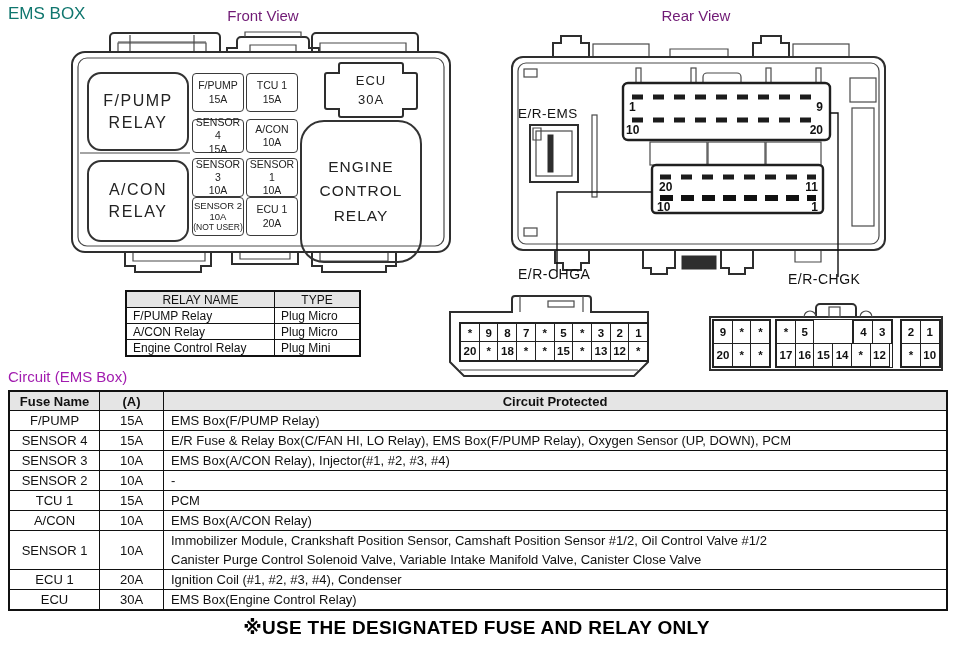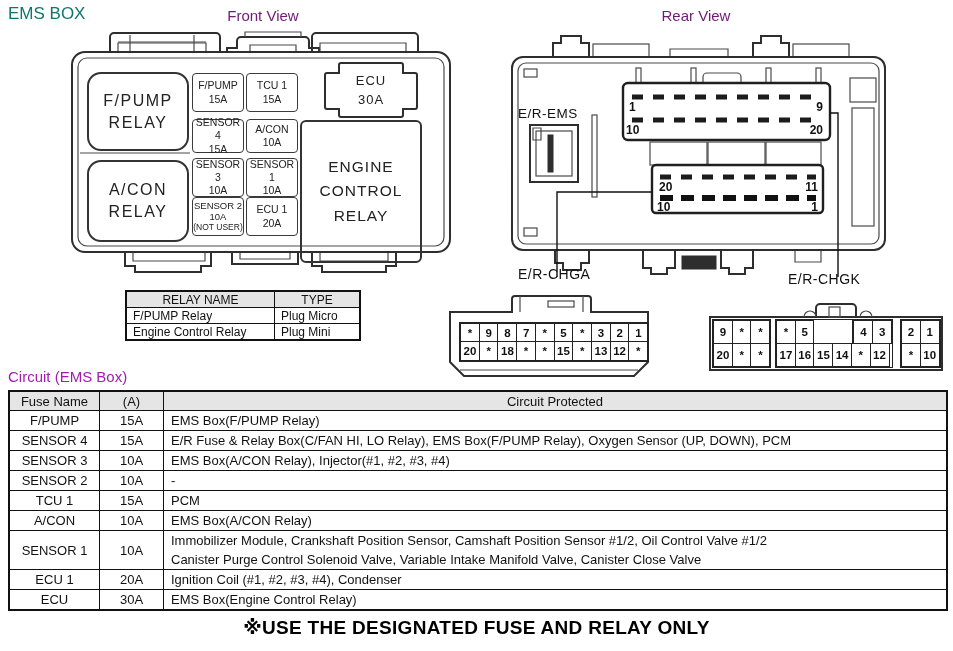--- a/index.html
+++ b/index.html
@@ -40,21 +40,21 @@
   .pcspacer{box-sizing:border-box;width:40px;border:1.3px solid #222;border-top:none;margin-left:-1.3px;background:#fff}
   
   table{border-collapse:collapse;background:#fff}
   .relay-table{position:absolute;left:125px;top:290px;border:2px solid #111;table-layout:fixed}
   .relay-table th,.relay-table td{border:1.3px solid #111;font-size:12px;height:15px;padding:0 6px;white-space:nowrap}
   .relay-table th{font-weight:normal;text-align:center}
   .relay-table td{text-align:left}
   .circuit-title{position:absolute;left:8px;top:368px;font-size:15px;color:#a21caf}
   .circuit-table{position:absolute;left:8px;top:390px;width:940px;border:2px solid #111;table-layout:fixed}
   .circuit-table th,.circuit-table td{border:1.4px solid #111;font-size:13px;padding:0;white-space:nowrap;overflow:hidden}
-  .circuit-table th{font-weight:normal;height:18px;text-align:center}
+  .circuit-table th{font-weight:bold;height:18px;text-align:center}
   .circuit-table td{height:19px;line-height:19px}
   .circuit-table td.tc{text-align:center}
   .circuit-table td.tl{text-align:left;padding-left:7px}
   .circuit-table td.tl div{line-height:19px}
   .hdr{background:#e5e5e5}
   .footer-note{position:absolute;left:0;right:0;top:616px;text-align:center;font-size:19px;font-weight:bold;
                letter-spacing:0.3px;color:#000}
   .page-title{position:absolute;left:8px;top:4px;font-size:17px;color:#0f766e}
 </style>
 </head>
@@ -94,21 +94,21 @@
   </svg>
 
   <div class="relaybox" style="left:27px;top:50px;width:98px;height:75px">
     <span>F/PUMP</span>
     <span>RELAY</span>
   </div>
   <div class="relaybox" style="left:27px;top:138px;width:98px;height:78px">
     <span>A/CON</span>
     <span>RELAY</span>
   </div>
-  <div class="relaybox" style="left:240px;top:98px;width:118px;height:139px;border-radius:6px;font-size:15.5px;letter-spacing:1px;line-height:1.55">
+  <div class="relaybox" style="left:240px;top:98px;width:118px;height:139px;border-radius:24px;font-size:15.5px;letter-spacing:1px;line-height:1.55">
     <span>ENGINE</span>
     <span>CONTROL</span>
     <span>RELAY</span>
   </div>
 
   <div class="fusebox" style="left:132px;top:51px;width:50px;height:37px">
     <span>F/PUMP</span>
     <span>15A</span>
   </div>
   <div class="fusebox" style="left:186px;top:51px;width:50px;height:37px">
@@ -220,20 +220,24 @@
   <tbody>
       <tr>
     <th class="hdr" style="width:135px">RELAY NAME</th>
     <th class="hdr" style="width:72px">TYPE</th>
   </tr>
   <tr>
     <td>F/PUMP Relay</td>
     <td>Plug Micro</td>
   </tr>
   <tr>
+    <td>A/CON Relay</td>
+    <td>Plug Micro</td>
+  </tr>
+  <tr>
     <td>Engine Control Relay</td>
     <td>Plug Mini</td>
   </tr>
 </tbody>
   </table>
 
 <div class="abs" style="left:440px;top:292px;width:225px;height:96px">
   <svg width="225" height="96" viewBox="0 0 225 96">
     <path class="s2" d="M10,20 H72 V7 Q72,4 75,4 H148 Q151,4 151,7 V20 H208 V70 L194,84 H24 L10,70 Z"></path>
     <line class="s1" x1="80" y1="4" x2="80" y2="20"></line>

